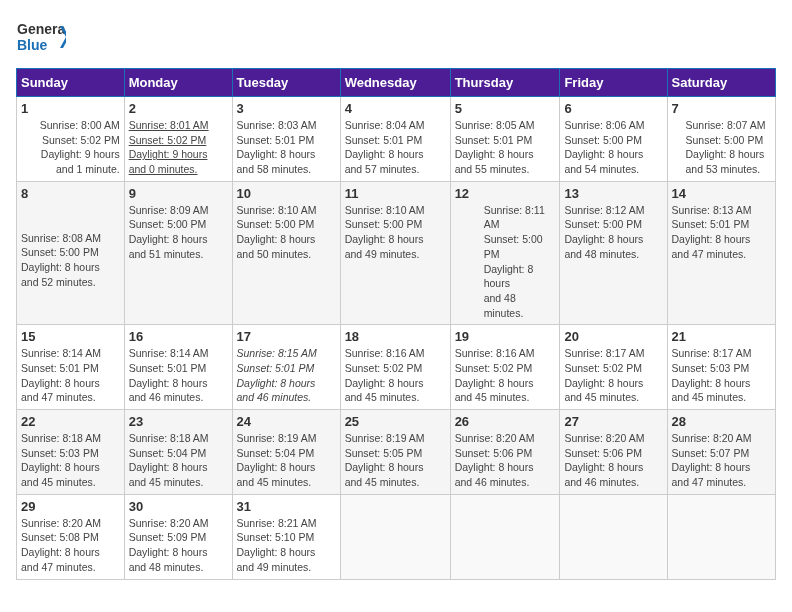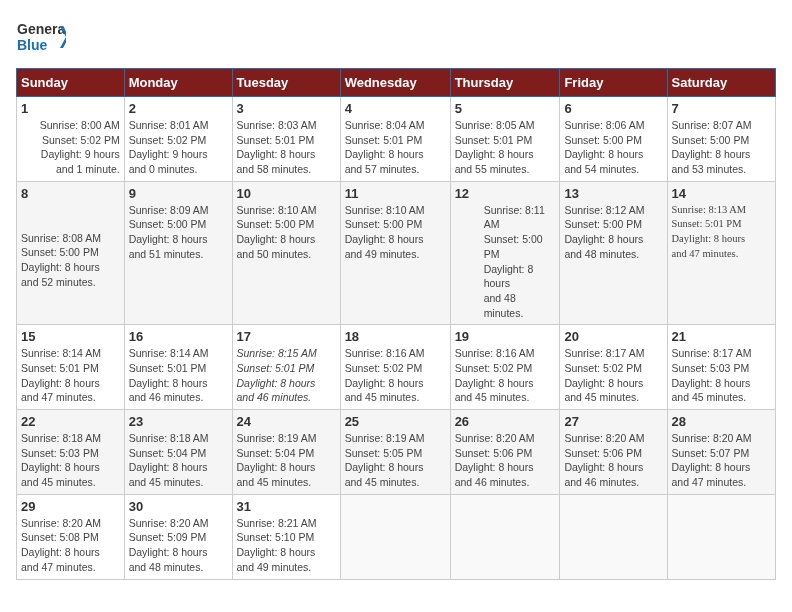--- a/index.html
+++ b/index.html
@@ -32,21 +32,21 @@
     .calendar-subtitle {
       font-size: 16px;
       color: #555;
     }
     table {
       width: 100%;
       border-collapse: collapse;
       font-size: 11px;
     }
     thead tr th {
-      background-color: #7f1d1d;
+      background-color: #4c1d95;
       color: #fff;
       padding: 6px 4px;
       text-align: left;
       font-size: 13px;
       font-weight: bold;
       border: 1px solid #1a6fb5;
     }
     tbody tr td {
       border: 1px solid #ccc;
       vertical-align: top;
@@ -107,21 +107,21 @@
       <tr>
         <td>
           <span class="day-num">1</span>
           <div class="day-detail" style="white-space: pre-line; text-align: right;">Sunrise: 8:00 AM
 Sunset: 5:02 PM
 Daylight: 9 hours
 and 1 minute.</div>
         </td>
         <td>
           <span class="day-num">2</span>
-          <div class="day-detail" style="white-space: pre-line;">Sunrise: 8:01 AM
+          <div class="day-detail" style="white-space: pre-line; text-decoration: underline;">Sunrise: 8:01 AM
 Sunset: 5:02 PM
 Daylight: 9 hours
 and 0 minutes.</div>
         </td>
         <td>
           <span class="day-num">3</span>
           <div class="day-detail" style="white-space: pre-line;">Sunrise: 8:03 AM
 Sunset: 5:01 PM
 Daylight: 8 hours
 and 58 minutes.</div>
@@ -142,21 +142,21 @@
         </td>
         <td>
           <span class="day-num">6</span>
           <div class="day-detail" style="white-space: pre-line;">Sunrise: 8:06 AM
 Sunset: 5:00 PM
 Daylight: 8 hours
 and 54 minutes.</div>
         </td>
         <td>
           <span class="day-num">7</span>
-          <div class="day-detail" style="white-space: pre-line;">Sunrise: 8:07 AM
+          <div class="day-detail" style="white-space: pre-line; margin-left: 14px;">Sunrise: 8:07 AM
 Sunset: 5:00 PM
 Daylight: 8 hours
 and 53 minutes.</div>
         </td>
       </tr>
       <tr>
         <td>
           <span class="day-num">8</span>
           <div class="day-detail" style="white-space: pre-line; margin-top: 30px;">Sunrise: 8:08 AM
 Sunset: 5:00 PM
@@ -193,21 +193,21 @@
         </td>
         <td>
           <span class="day-num">13</span>
           <div class="day-detail" style="white-space: pre-line;">Sunrise: 8:12 AM
 Sunset: 5:00 PM
 Daylight: 8 hours
 and 48 minutes.</div>
         </td>
         <td>
           <span class="day-num">14</span>
-          <div class="day-detail" style="white-space: pre-line; font-family: Liberation Serif, serif;">Sunrise: 8:13 AM
+          <div class="day-detail" style="white-space: pre-line;">Sunrise: 8:13 AM
 Sunset: 5:01 PM
 Daylight: 8 hours
 and 47 minutes.</div>
         </td>
       </tr>
       <tr>
         <td>
           <span class="day-num">15</span>
           <div class="day-detail" style="white-space: pre-line;">Sunrise: 8:14 AM
 Sunset: 5:01 PM

